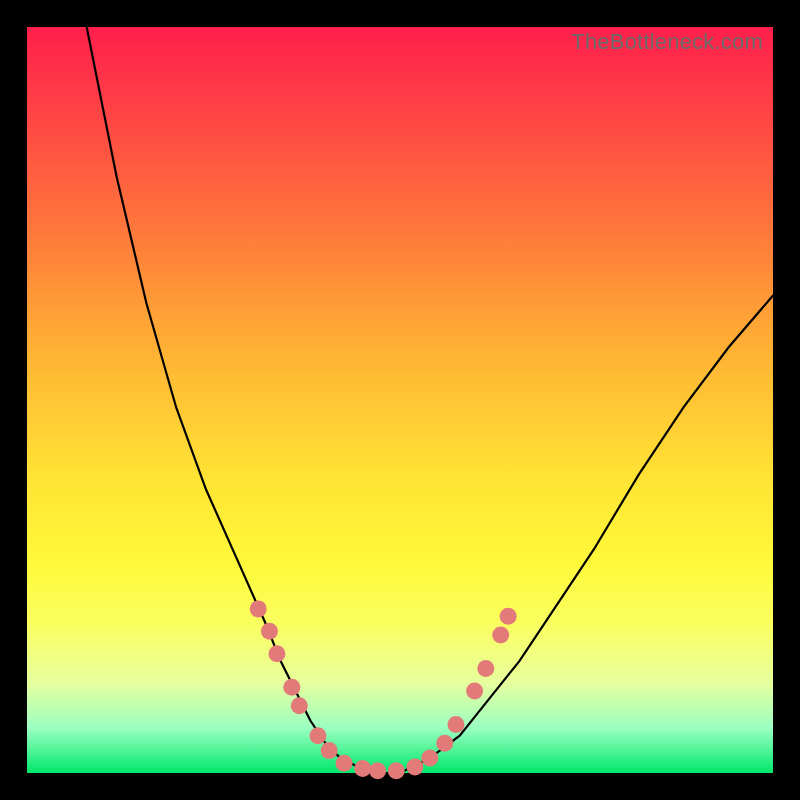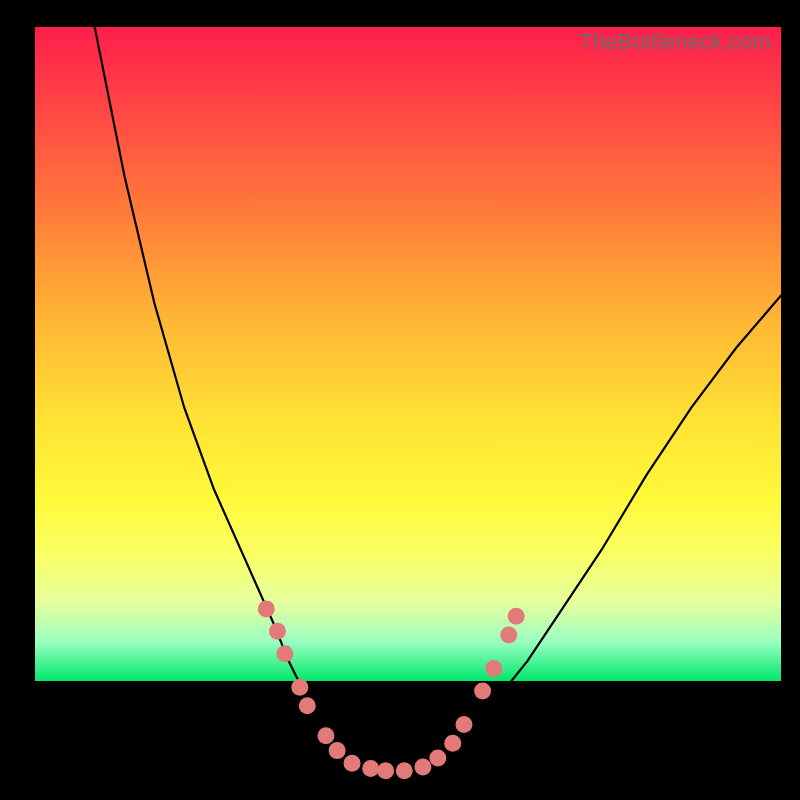--- a/index.html
+++ b/index.html
@@ -12,24 +12,24 @@
   }
   .frame {
     position: relative;
     width: 800px;
     height: 800px;
     background: #000;
     box-sizing: border-box;
   }
   .plot-area {
     position: absolute;
-    left: 35px;
+    left: 27px;
     top: 27px;
     width: 746px;
-    height: 654px;
+    height: 746px;
     background: linear-gradient(to bottom,
       #ff1f4b 0%,
       #ff4545 12%,
       #ff7a3a 28%,
       #ffb434 44%,
       #ffe234 60%,
       #fff93a 72%,
       #faff60 80%,
       #e6ff9e 88%,
       #9affc2 94%,

